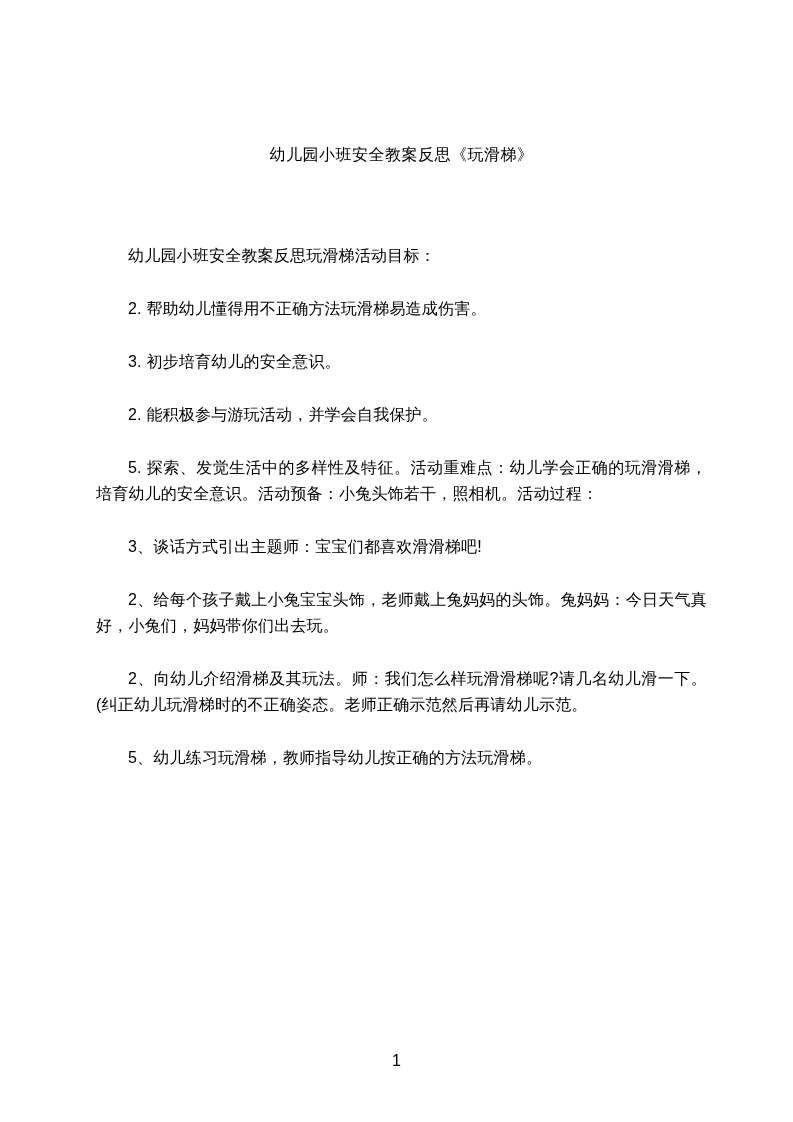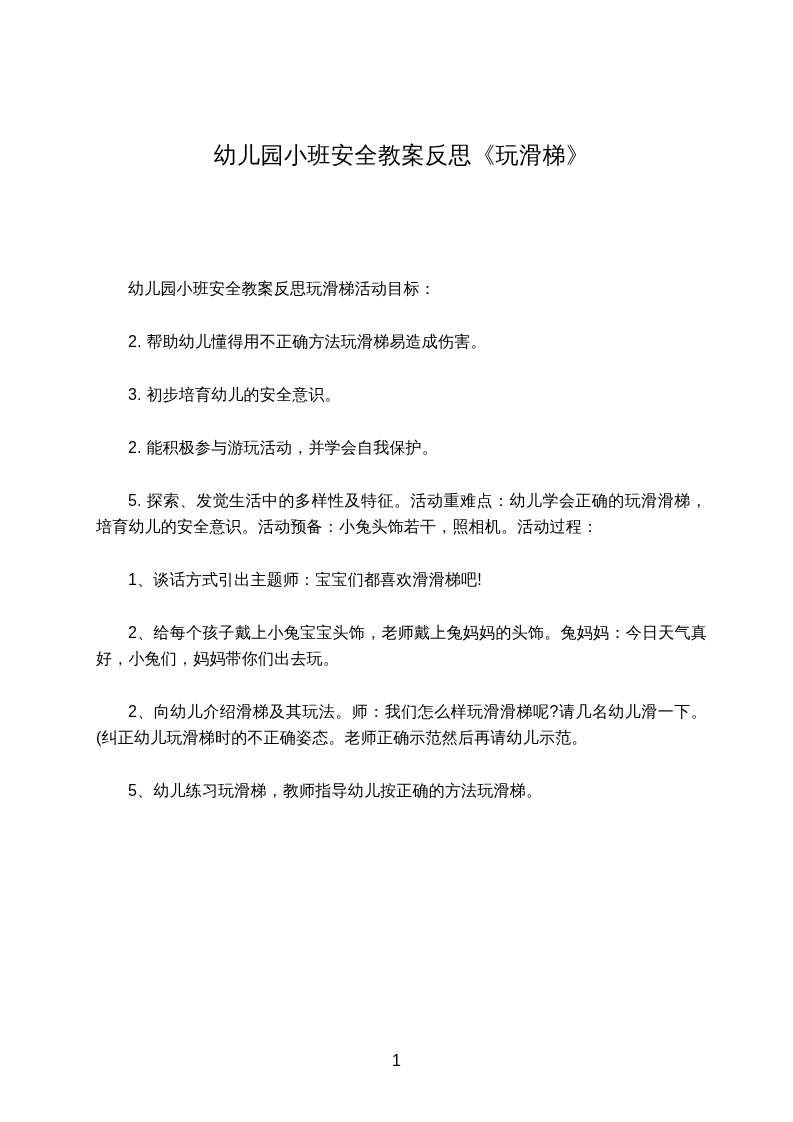--- a/index.html
+++ b/index.html
@@ -19,36 +19,36 @@
   }
   .content {
     position: absolute;
     left: 96px;
     top: 0;
     width: 611px;
   }
   .doc-title {
     margin: 140px 0 12px 0;
     text-align: center;
-    font-size: 23px;
+    font-size: 16px;
     line-height: 30px;
     font-weight: 400;
     letter-spacing: 0.5px;
     white-space: nowrap;
   }
   .para {
     font-size: 16px;
     line-height: 26px;
     margin: 0 0 27px 0;
     text-indent: 2em;
     text-align: justify;
     letter-spacing: 0.2px;
   }
   .para.first-para {
-    margin-top: 106px;
+    margin-top: 73px;
   }
   .page-number {
     position: absolute;
     top: 1051px;
     left: 0;
     width: 793px;
     text-align: center;
     font-size: 16px;
     line-height: 20px;
   }
@@ -58,20 +58,20 @@
 
 <div class="page">
   <div class="content">
     <h1 class="doc-title">幼儿园小班安全教案反思《玩滑梯》</h1>
 
     <p class="para first-para">幼儿园小班安全教案反思玩滑梯活动目标：</p>
     <p class="para">2. 帮助幼儿懂得用不正确方法玩滑梯易造成伤害。</p>
     <p class="para">3. 初步培育幼儿的安全意识。</p>
     <p class="para">2. 能积极参与游玩活动，并学会自我保护。</p>
     <p class="para">5. 探索、发觉生活中的多样性及特征。活动重难点：幼儿学会正确的玩滑滑梯，培育幼儿的安全意识。活动预备：小兔头饰若干，照相机。活动过程：</p>
-    <p class="para">1、谈话方式引出主题师：宝宝们都喜欢滑滑梯吧!</p>
+    <p class="para">3、谈话方式引出主题师：宝宝们都喜欢滑滑梯吧!</p>
     <p class="para">2、给每个孩子戴上小兔宝宝头饰，老师戴上兔妈妈的头饰。兔妈妈：今日天气真好，小兔们，妈妈带你们出去玩。</p>
     <p class="para">2、向幼儿介绍滑梯及其玩法。师：我们怎么样玩滑滑梯呢?请几名幼儿滑一下。(纠正幼儿玩滑梯时的不正确姿态。老师正确示范然后再请幼儿示范。</p>
     <p class="para">5、幼儿练习玩滑梯，教师指导幼儿按正确的方法玩滑梯。</p>
   </div>
 
   <div class="page-number">1</div>
 </div>
 
 </body></html>

